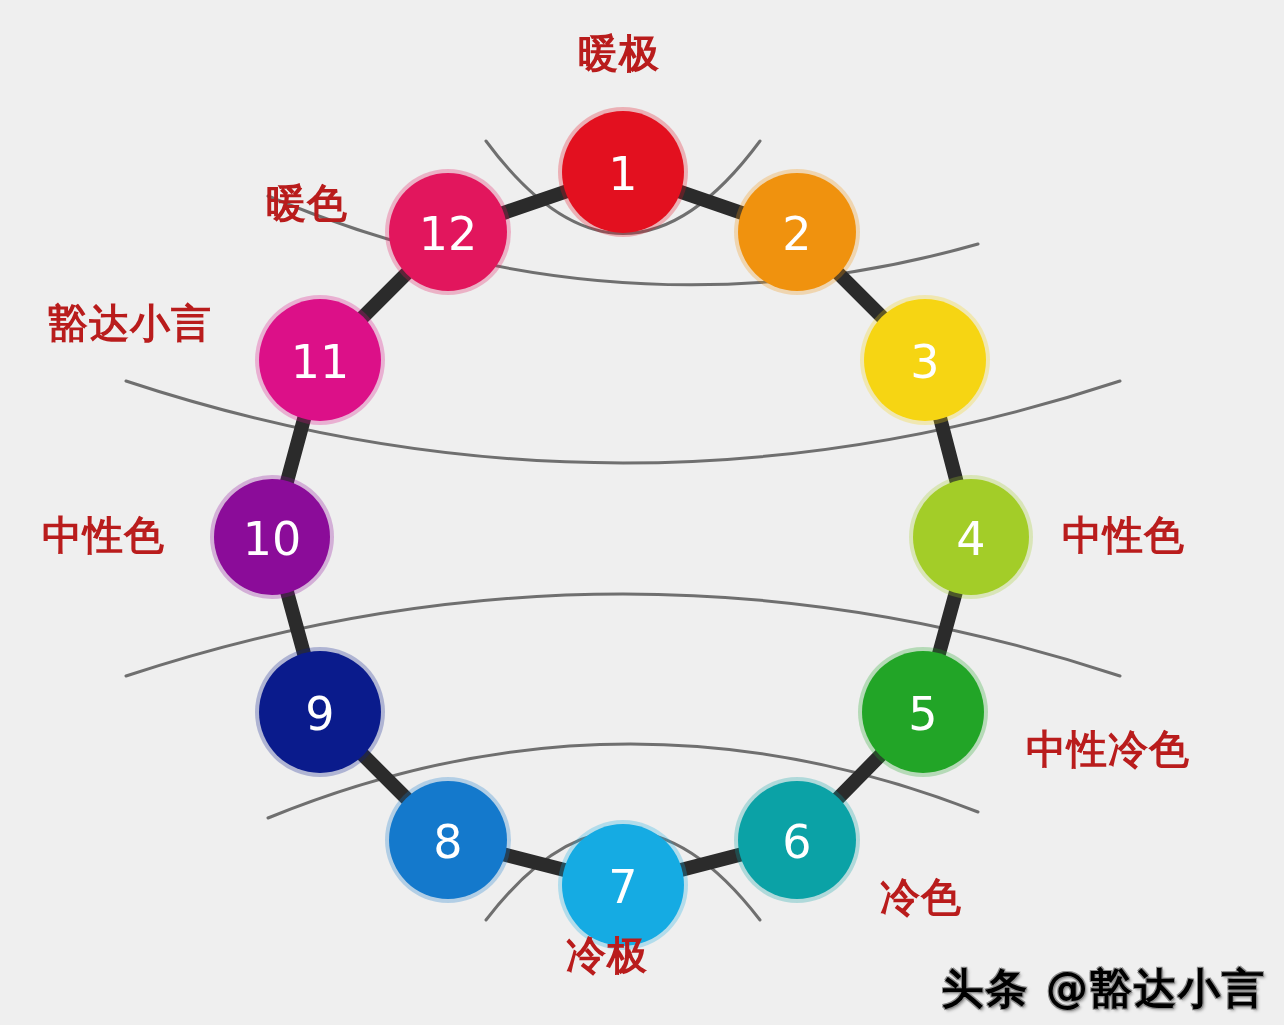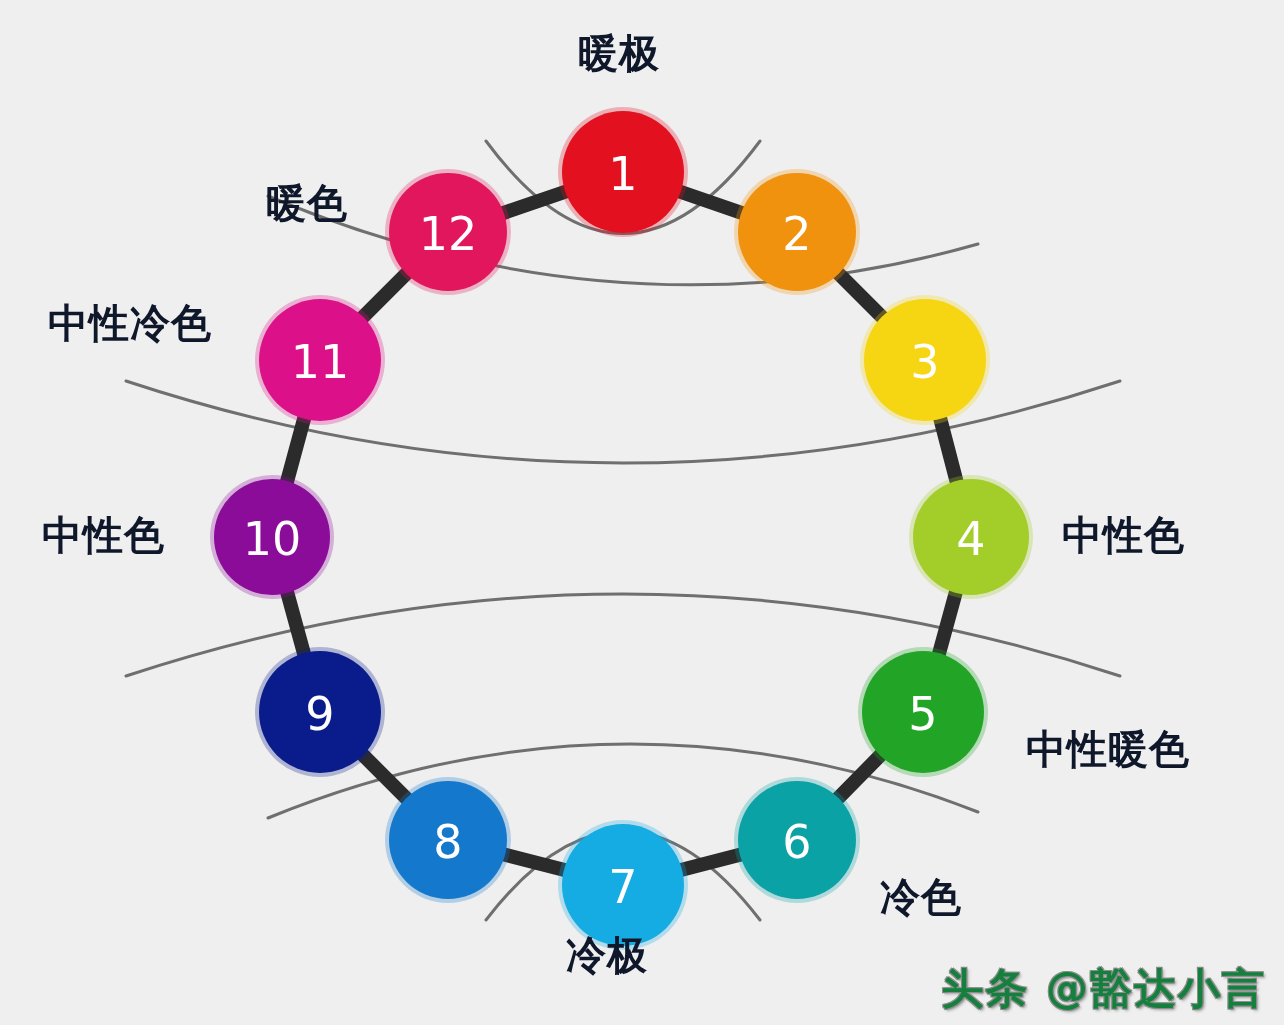--- a/index.html
+++ b/index.html
@@ -35,32 +35,32 @@
     fill: #ffffff;
     text-anchor: middle;
     dominant-baseline: central;
     paint-order: stroke;
   }
   .zone-label {
     position: absolute;
     font-family: "DejaVu Sans", "Liberation Sans", sans-serif;
     font-size: 40px;
     font-weight: 700;
-    color: #0f172a;
+    color: #b91c1c;
     white-space: nowrap;
     letter-spacing: 1px;
   }
   .watermark {
     position: absolute;
     right: 18px;
     bottom: 8px;
     font-family: "DejaVu Sans", "Liberation Sans", sans-serif;
     font-size: 42px;
     font-weight: 700;
-    color: #15803d;
+    color: #000000;
     text-shadow:
        1px 1px 0 #8d8d8d,
       -1px 1px 0 #8d8d8d,
        1px -1px 0 #8d8d8d,
       -1px -1px 0 #8d8d8d,
        2px 2px 3px rgba(90,90,90,0.55);
     letter-spacing: 2px;
     white-space: nowrap;
   }
 </style>
@@ -156,27 +156,27 @@
           <circle cx="448" cy="232" r="59" fill="#e2165d"></circle>
           <text x="448" y="234" class="node-num">12</text>
         </g>
       </g>
   </svg>
 
   <div class="zone-label" style="left:578px; top:26px;">暖极</div>
 
   <div class="zone-label" style="left:266px; top:176px;font-family:Liberation Serif, serif;">暖色</div>
 
-  <div class="zone-label" style="left:48px; top:296px;">中性冷色</div>
+  <div class="zone-label" style="left:48px; top:296px;">豁达小言</div>
 
   <div class="zone-label" style="left:42px; top:508px;">中性色</div>
 
   <div class="zone-label" style="left:1062px; top:508px;">中性色</div>
 
-  <div class="zone-label" style="left:1026px; top:722px;">中性暖色</div>
+  <div class="zone-label" style="left:1026px; top:722px;">中性冷色</div>
 
   <div class="zone-label" style="left:880px; top:856px;margin-top:14px;">冷色</div>
 
   <div class="zone-label" style="left:566px; top:928px;">冷极</div>
 
   <div class="watermark">头条 @豁达小言</div>
 
 </div>
 
 </body></html>

